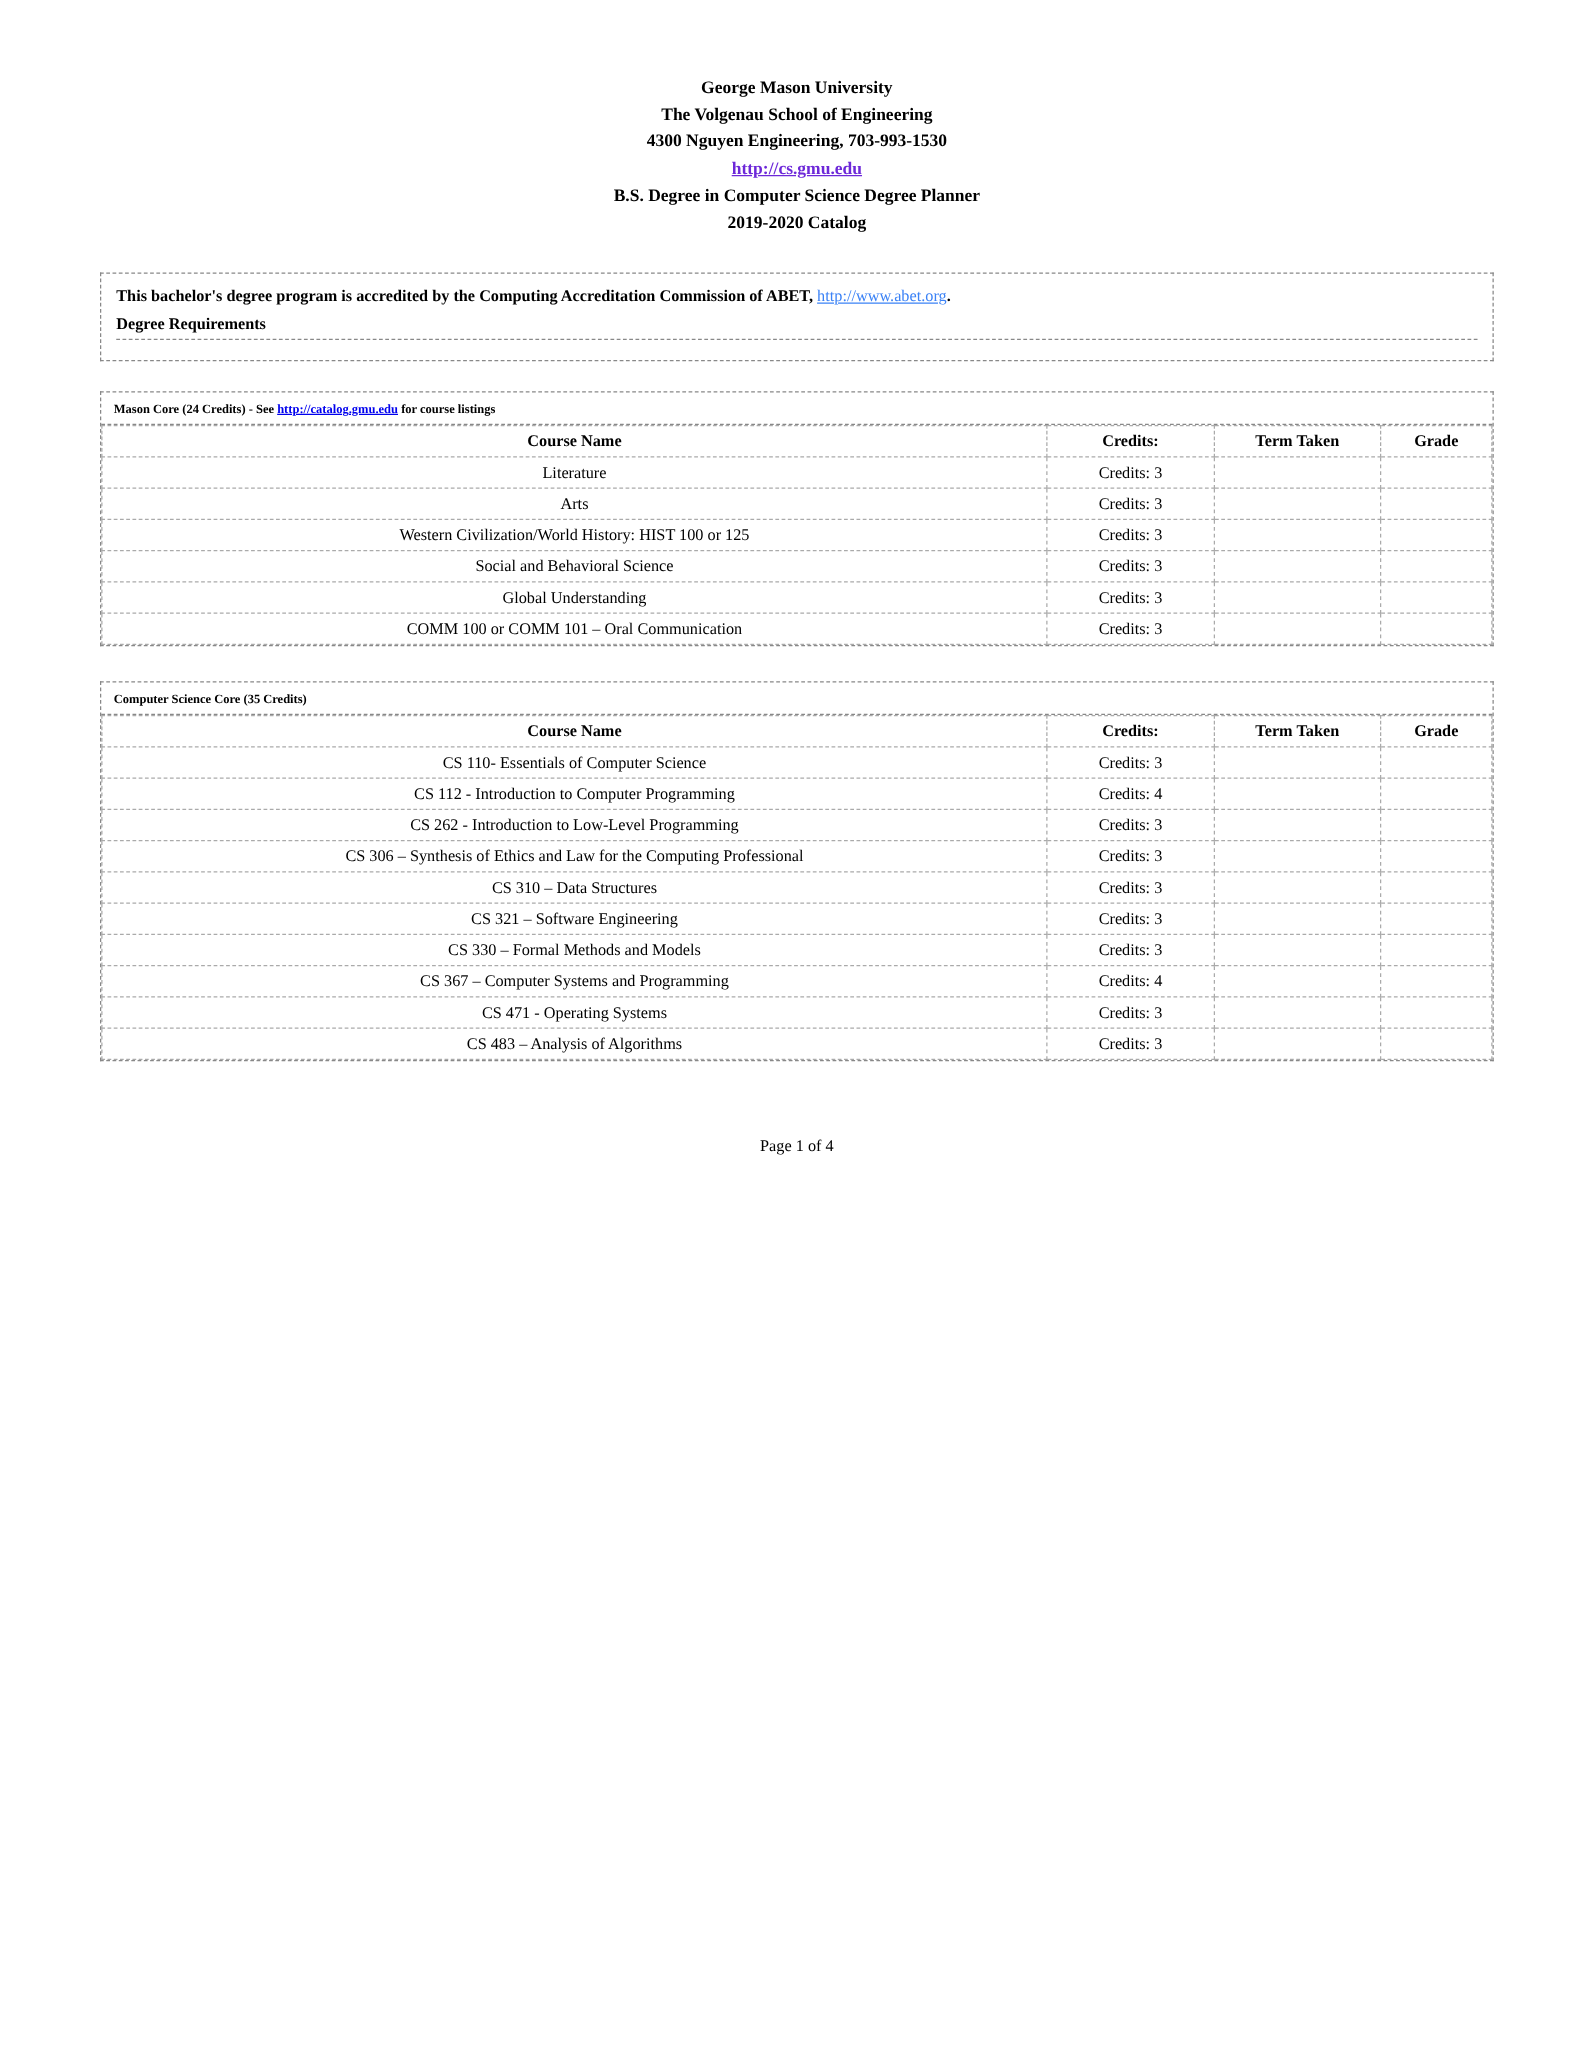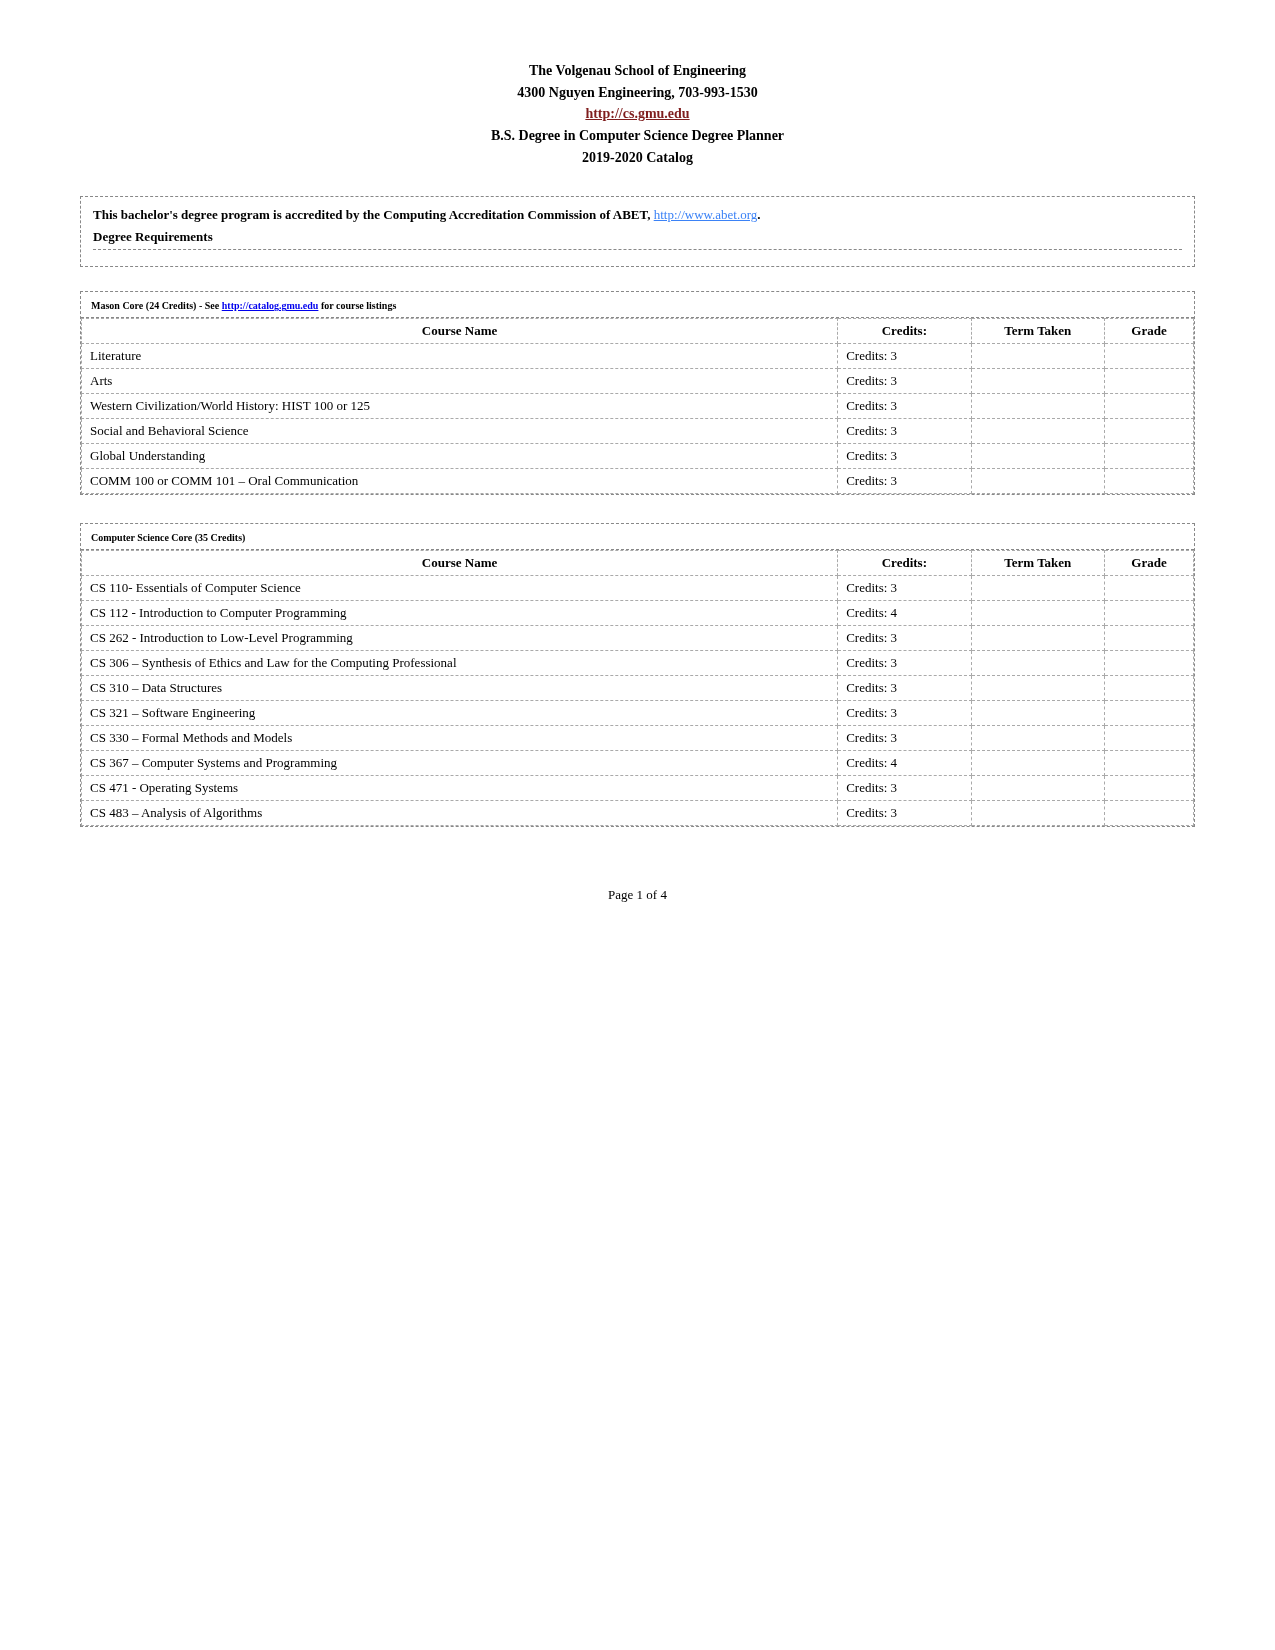--- a/index.html
+++ b/index.html
@@ -20,21 +20,21 @@
       text-align: center;
       margin-bottom: 28px;
     }
     .header p {
       font-size: 14px;
       font-weight: bold;
       line-height: 1.55;
     }
     .header a {
       font-weight: bold;
-      color: #7f1d1d;
+      color: #6d28d9;
       text-decoration: underline;
     }
     .section-box {
       border: 1.5px dashed #888;
       padding: 10px 12px;
       margin-bottom: 24px;
     }
     .accreditation-text {
       font-size: 13px;
       font-weight: bold;
@@ -65,40 +65,42 @@
     }
     .table-section-title {
       font-weight: bold;
       font-size: 10px;
       padding: 8px 10px 6px 10px;
       border-bottom: 1.5px dashed #888;
     }
     .inner-table {
       width: 100%;
       border-collapse: collapse;
+      text-align: center;
     }
     .inner-table th,
     .inner-table td {
       border: 1px dashed #aaa;
       padding: 4px 8px;
       font-size: 13px;
     }
     .inner-table thead th {
       font-weight: bold;
     }
     .footer {
       text-align: center;
       margin-top: 60px;
       font-size: 13px;
     }
   </style>
 </head>
 <body>
 
 <div class="header">
+  <p>George Mason University</p>
   <p>The Volgenau School of Engineering</p>
   <p>4300 Nguyen Engineering, 703-993-1530</p>
   <p>
     <a href="#">http://cs.gmu.edu</a>
   </p>
   <p>B.S. Degree in Computer Science Degree Planner</p>
   <p>2019-2020 Catalog</p>
 </div>
 
 <div class="section-box">

